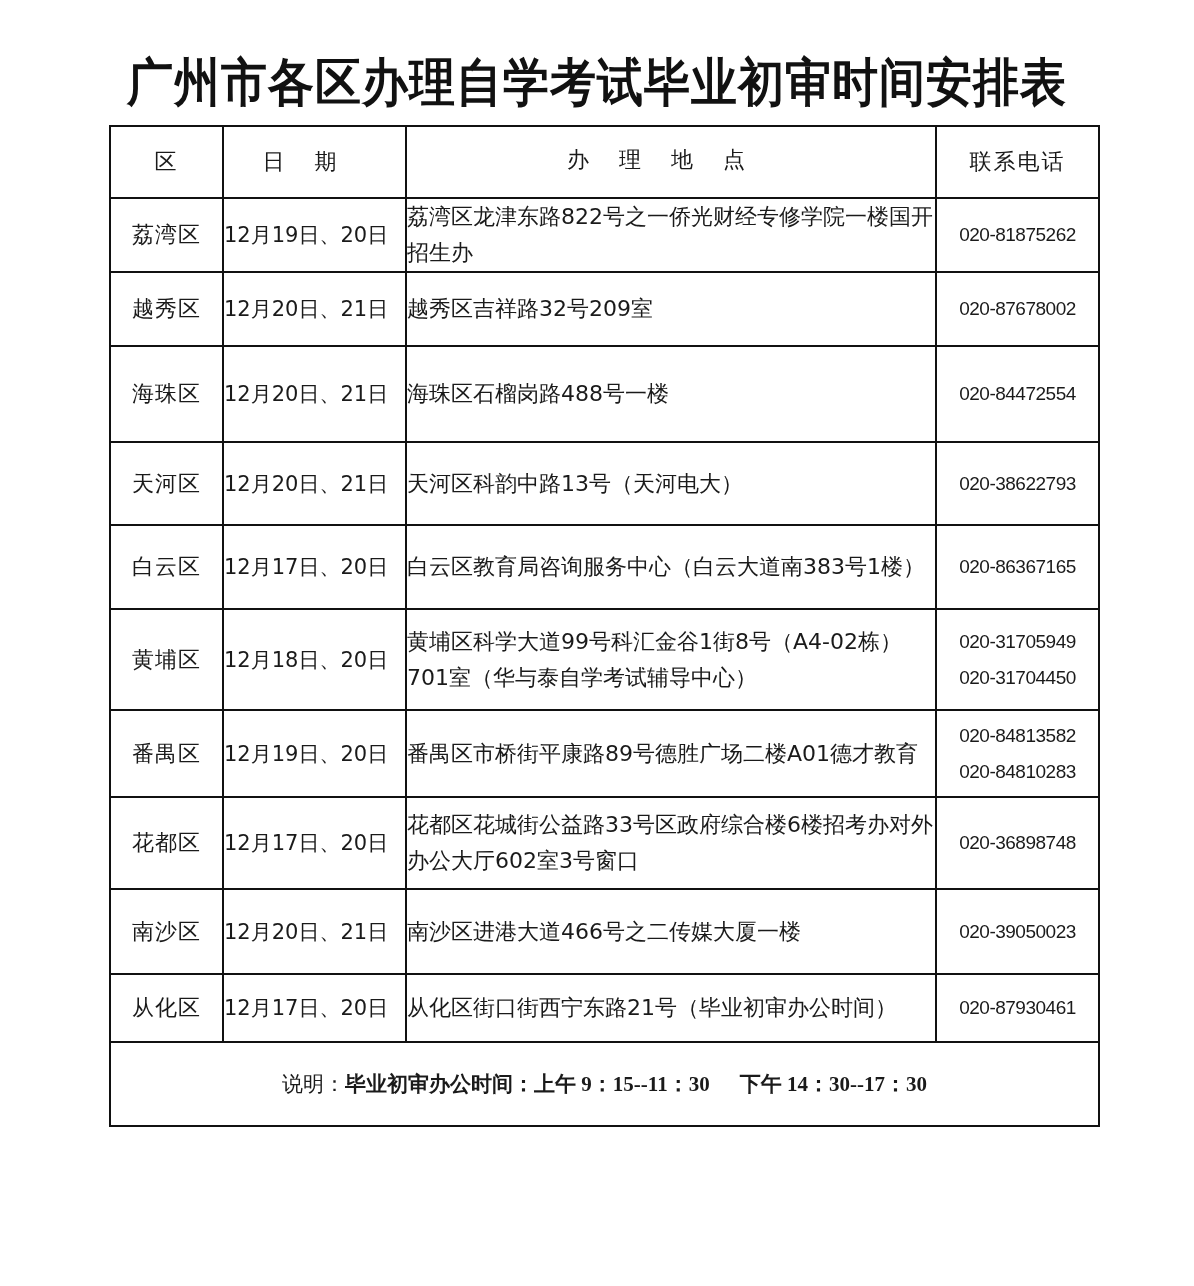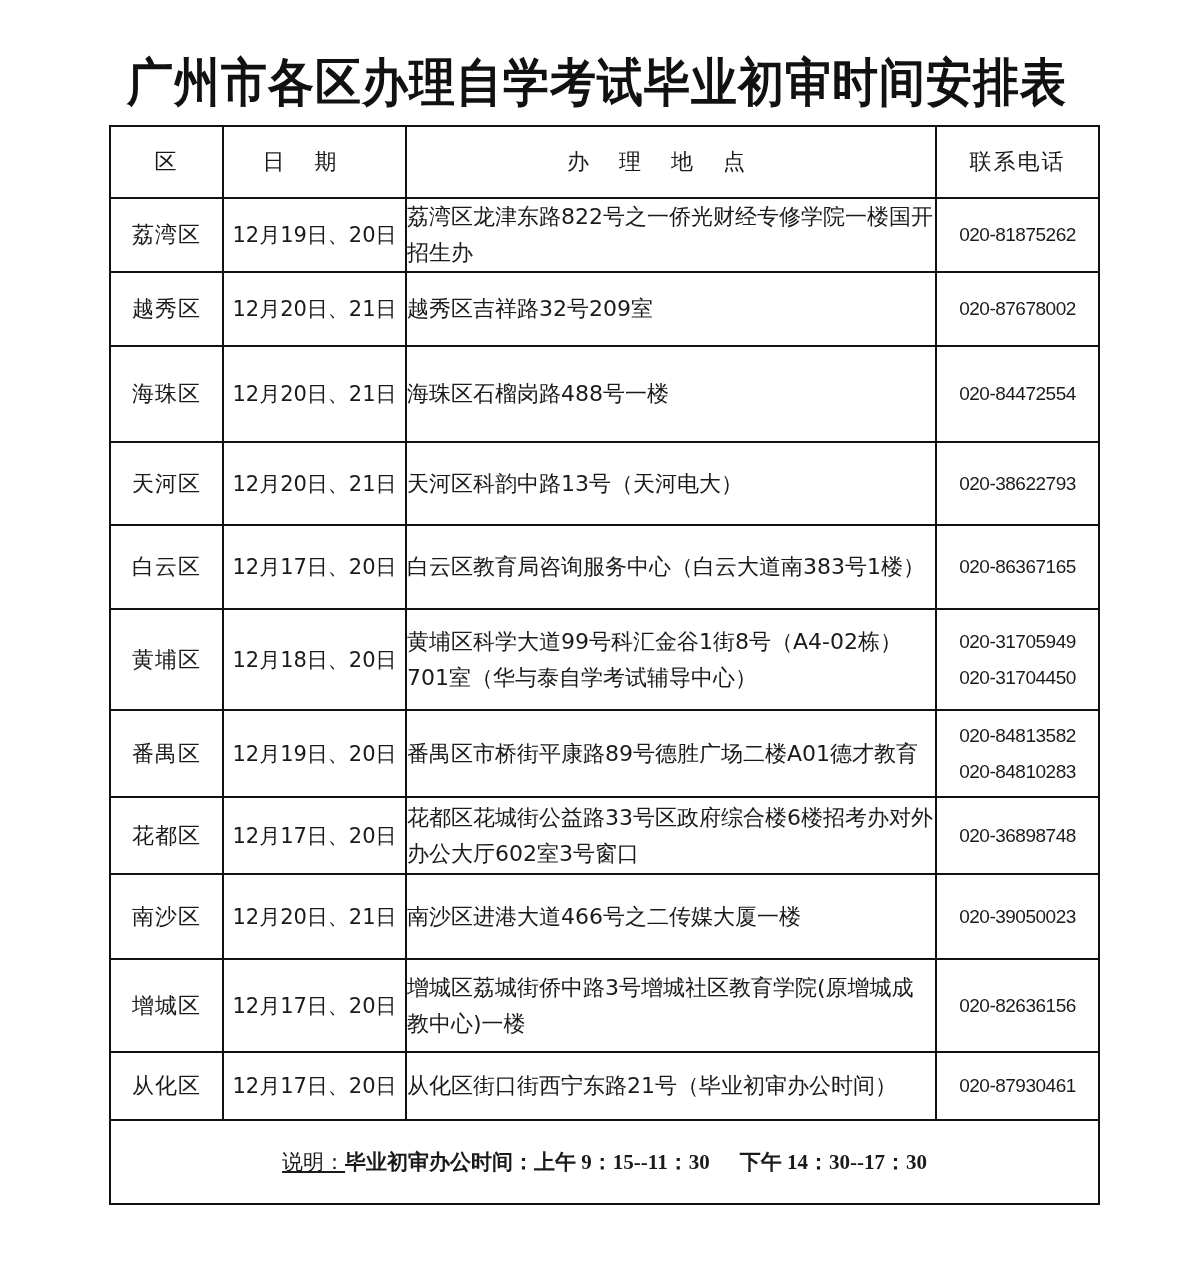--- a/index.html
+++ b/index.html
@@ -13,31 +13,31 @@
   table.sched {
     position: absolute; left: 109px; top: 125px; width: 989px;
     border-collapse: collapse; table-layout: fixed;
     font-family: "DejaVu Sans", "Liberation Sans", sans-serif;
     font-size: 22px; line-height: 36px; color: #1a1a1a;
   }
   table.sched td, table.sched th {
     border: 2.5px solid #111; padding: 0; vertical-align: middle; font-weight: normal;
   }
   th { text-align: center; height: 70px; letter-spacing: 2px; }
-  th.wide { letter-spacing: 30px; }
+  th.wide { letter-spacing: 30px; font-family: Liberation Mono, monospace; }
   th.date-h { letter-spacing: 30px; }
   td.district { text-align: center; letter-spacing: 1px; border-radius: 23px; }
-  td.date { text-align: center; font-size: 21px; margin-top: 9px; }
+  td.date { text-align: left; font-size: 21px; margin-top: 9px; }
   td.addr { text-align: left; padding-left: 0; margin-left: 8px; }
   td.phone { text-align: center; font-family: "Liberation Sans Narrow", "Liberation Sans", sans-serif; font-size: 19px; letter-spacing: -0.5px; }
   td.note {
     height: 82px; text-align: center; font-size: 21px;
     font-family: "Liberation Serif", "DejaVu Serif", serif;
   }
-  .note-label { font-weight: normal; text-decoration: underline; }
+  .note-label { font-weight: normal; }
   .note-body { font-weight: bold; }
   .gap { display: inline-block; width: 30px; }
   .phone-line { display: block; }
 </style>
 </head>
 <body>
 
 <div class="title">广州市各区办理自学考试毕业初审时间安排表</div>
 
 <table class="sched">
@@ -107,42 +107,34 @@
       </tr>
       <tr style="height: 87px;">
         <td class="district">番禺区</td>
         <td class="date">12月19日、20日</td>
         <td class="addr">番禺区市桥街平康路89号德胜广场二楼A01德才教育</td>
         <td class="phone">
           <span class="phone-line">020-84813582</span>
           <span class="phone-line">020-84810283</span>
         </td>
       </tr>
-      <tr style="height: 77px;">
+      <tr style="height: 92px;">
         <td class="district">花都区</td>
         <td class="date">12月17日、20日</td>
         <td class="addr">花都区花城街公益路33号区政府综合楼6楼招考办对外办公大厅602室3号窗口</td>
         <td class="phone">
           <span class="phone-line">020-36898748</span>
         </td>
       </tr>
       <tr style="height: 85px;">
         <td class="district">南沙区</td>
         <td class="date">12月20日、21日</td>
         <td class="addr">南沙区进港大道466号之二传媒大厦一楼</td>
         <td class="phone">
           <span class="phone-line">020-39050023</span>
-        </td>
-      </tr>
-      <tr style="height: 93px;">
-        <td class="district">增城区</td>
-        <td class="date">12月17日、20日</td>
-        <td class="addr">增城区荔城街侨中路3号增城社区教育学院(原增城成教中心)一楼</td>
-        <td class="phone">
-          <span class="phone-line">020-82636156</span>
         </td>
       </tr>
       <tr style="height: 68px;">
         <td class="district">从化区</td>
         <td class="date">12月17日、20日</td>
         <td class="addr">从化区街口街西宁东路21号（毕业初审办公时间）</td>
         <td class="phone">
           <span class="phone-line">020-87930461</span>
         </td>
       </tr>

